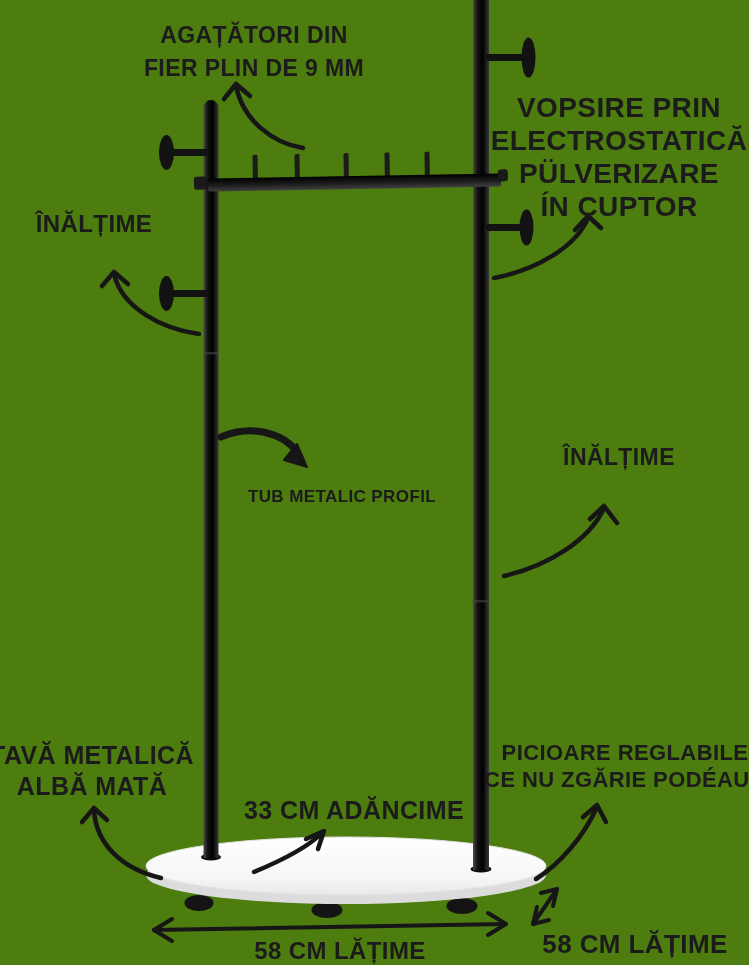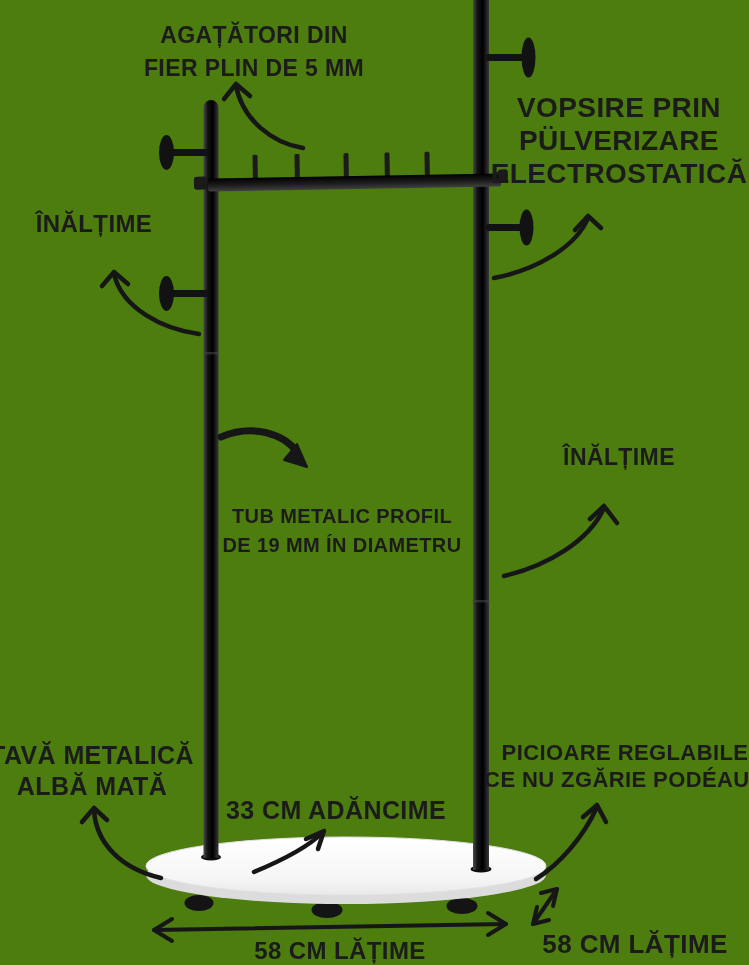--- a/index.html
+++ b/index.html
@@ -11,24 +11,24 @@
   .label{
     position:absolute;transform:translateX(-50%);
     text-align:center;font-weight:700;color:#1b1b1b;
     white-space:nowrap;letter-spacing:.4px;
   }
   .label div{display:block;}
   #label-hooks        {left:254px;top:19px; font-size:23px;line-height:33px;}
   #label-paint        {left:619px;top:91px; font-size:28px;line-height:33px;}
   #label-height-left  {left:94px; top:207px;font-size:24px;line-height:34px;}
   #label-height-right {left:619px;top:440px;font-size:23px;line-height:34px;}
-  #label-tube         {left:342px;top:482px;font-size:20px;line-height:29px;margin-top:20px;}
+  #label-tube         {left:342px;top:482px;font-size:17px;line-height:29px;}
   #label-tray         {left:92px; top:740px;font-size:25px;line-height:31px;}
   #label-feet         {left:625px;top:739px;font-size:22px;line-height:27px;}
-  #label-depth        {left:336px;top:796px;font-size:25px;line-height:28px;}
+  #label-depth        {left:354px;top:796px;font-size:25px;line-height:28px;}
   #label-width-bottom {left:340px;top:938px;font-size:24px;line-height:26px;}
   #label-width-right  {left:635px;top:931px;font-size:26px;line-height:26px;}
 </style>
 </head>
 <body>
 
 <div id="stage">
 
   <svg id="rack-svg" viewBox="0 0 749 965">
     <defs>
@@ -150,40 +150,40 @@
       <g>
         <path d="M533,924 L557,889"></path>
         <path d="M557,889 L541,893 M557,889 L553,906"></path>
         <path d="M533,924 L549,920 M533,924 L537,907"></path>
       </g>
     </g>
   </svg>
 
   <div class="label" id="label-hooks">
     <div>AGAȚĂTORI DIN</div>
-    <div>FIER PLIN DE 5 MM</div>
+    <div>FIER PLIN DE 9 MM</div>
   </div>
 
   <div class="label" id="label-paint">
     <div>VOPSIRE PRIN</div>
+    <div>ELECTROSTATICĂ</div>
     <div>PÜLVERIZARE</div>
-    <div>ELECTROSTATICĂ</div>
+    <div>ÍN CUPTOR</div>
   </div>
 
   <div class="label" id="label-height-left">
     <div>ÎNĂLȚIME</div>
   </div>
 
   <div class="label" id="label-height-right">
     <div>ÎNĂLȚIME</div>
   </div>
 
   <div class="label" id="label-tube">
     <div>TUB METALIC PROFIL</div>
-    <div>DE 19 MM ÍN DIAMETRU</div>
   </div>
 
   <div class="label" id="label-tray">
     <div>TAVĂ METALICĂ</div>
     <div>ALBĂ MATĂ</div>
   </div>
 
   <div class="label" id="label-feet">
     <div>PICIOARE REGLABILE</div>
     <div>CE NU ZGĂRIE PODÉAUA</div>

